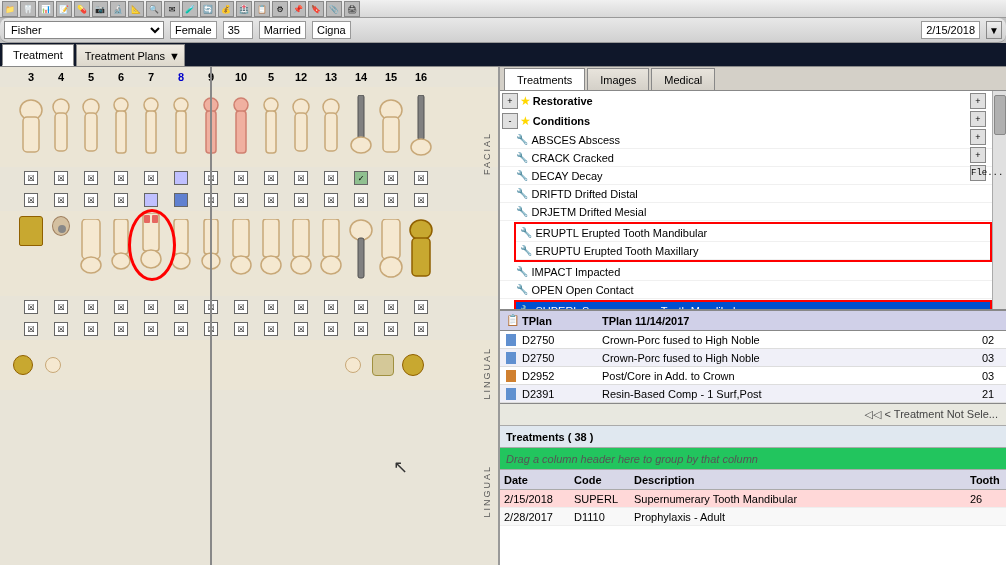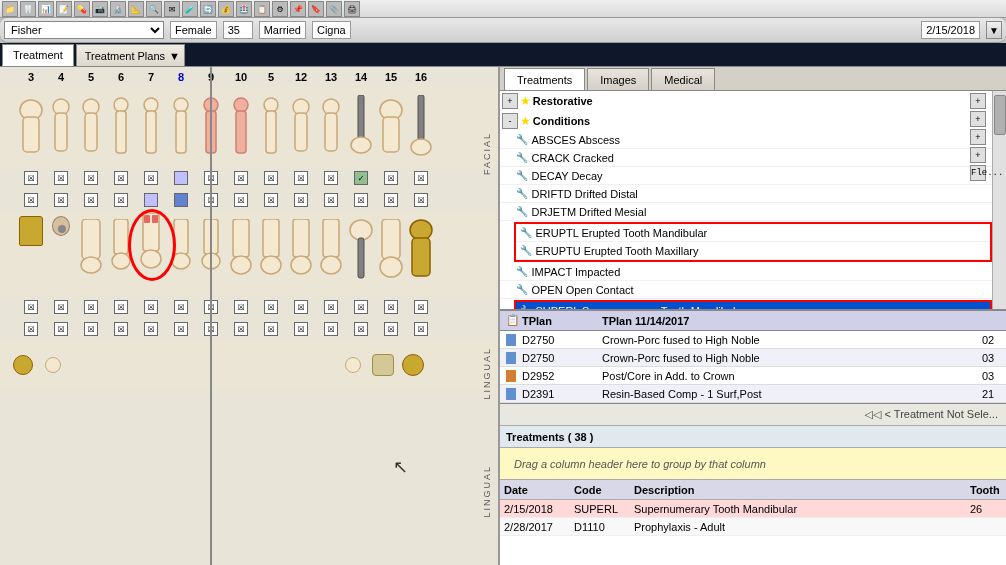--- a/index.html
+++ b/index.html
@@ -311,25 +311,25 @@
       display: flex;
       align-items: center;
       padding-left: 6px;
       font-size: 11px;
       font-weight: bold;
       border-bottom: 1px solid #aaa;
     }
 
     
     #group-by-bar {
-      background: #fef9c3;
-      height: 32px;
-      display: flex;
-      align-items: center;
-      padding-left: 14px;
+      background: #22c55e;
+      height: 22px;
+      display: flex;
+      align-items: center;
+      padding-left: 6px;
       font-size: 11px;
       color: #555;
       border-bottom: 1px solid #aaa;
       font-style: italic;
     }
 
     
     #treatments-list {
       background: white;
       flex: 1;

